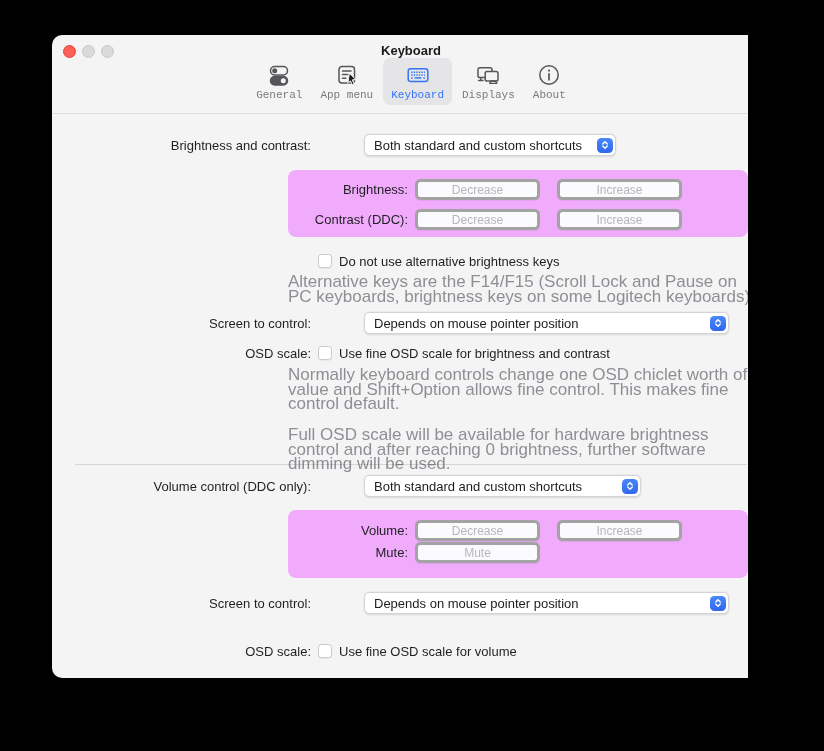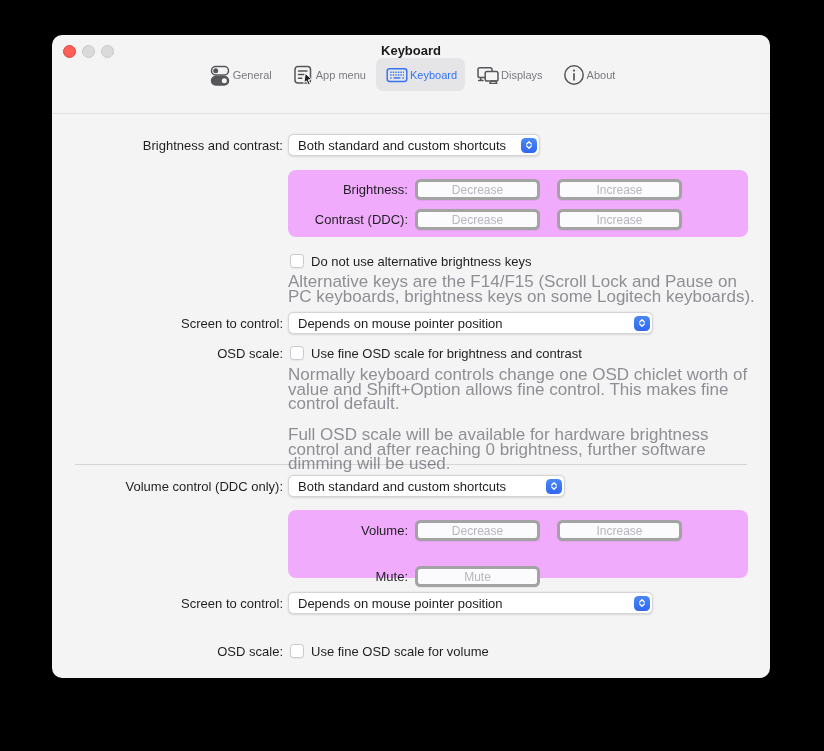--- a/index.html
+++ b/index.html
@@ -1,44 +1,44 @@
 <!DOCTYPE html>
 <html><head>
 <meta charset="utf-8">
 <style>
   html,body{margin:0;padding:0;background:#000;}
-  .canvas{position:relative;width:824px;height:751px;background:#000;overflow:hidden;
+  .canvas{position:relative;width:748px;height:751px;background:#000;overflow:hidden;
           font-family:"Liberation Sans",sans-serif;-webkit-font-smoothing:antialiased;}
   .window{position:absolute;left:52px;top:35px;width:718px;height:643px;background:#f5f4f5;
           border-radius:10px;box-shadow:0 0 0 1px rgba(0,0,0,.55),0 18px 40px rgba(0,0,0,.65);}
   
   .titlebar{position:absolute;left:0;top:0;width:100%;height:30px;}
   .title{position:absolute;left:0;top:8px;width:100%;text-align:center;
          font-size:13px;font-weight:700;color:#1b1b1d;}
   .light{position:absolute;top:9.5px;width:13px;height:13px;border-radius:50%;box-sizing:border-box;}
   .light.red{left:10.5px;background:#fe5f57;border:0.5px solid #e0443c;}
   .light.gray{background:#dadada;border:0.5px solid #c8c8c8;}
   .light.g1{left:29.5px;} .light.g2{left:48.5px;}
   
   .toolbar{position:absolute;left:0;top:23px;width:100%;display:flex;justify-content:center;
            align-items:flex-start;gap:2px;}
-  .tab{display:flex;flex-direction:row;align-items:center;padding:4px 8px 3px;border-radius:7px;
-       color:#56555a;cursor:default;}
+  .tab{display:flex;flex-direction:column;align-items:center;padding:4px 8px 3px;border-radius:7px;
+       color:#56555a;cursor:default;font-family:Liberation Mono, monospace;}
   .tab .tlabel{font-size:11px;color:#7a797e;margin-top:1px;line-height:13px;white-space:nowrap;}
   .tab.selected{background:#e5e4e6;color:#3575f5;}
   .tab.selected .tlabel{color:#3575f5;}
   .tab svg{display:block;}
   .toolbar-hairline{position:absolute;left:0;top:78px;width:100%;height:1px;background:rgba(0,0,0,.08);}
   
   .row{position:absolute;left:0;display:flex;align-items:center;height:22px;white-space:nowrap;}
   .rlabel{display:inline-block;width:231px;text-align:right;margin-right:5px;
-          font-size:13px;color:#1f1f21;}
+          font-size:13px;color:#1f1f21;margin-left:28px;}
   .popup{position:relative;height:22px;box-sizing:border-box;background:#ffffff;
          border:1px solid #d4d3d8;border-radius:5.5px;box-shadow:0 0.5px 2px rgba(0,0,0,.12);
-         display:flex;align-items:center;padding-left:9px;font-size:13px;color:#1d1d1f;}
+         display:flex;align-items:center;padding-left:9px;font-size:13px;color:#1d1d1f;margin-left:48px;}
   .stepper{position:absolute;right:2.5px;top:2.5px;width:16px;height:15px;border-radius:4.5px;
            background:linear-gradient(#4a87f8,#3068f0);display:flex;align-items:center;justify-content:center;}
   .panel{position:absolute;left:236px;width:460px;background:#f0abfc;border-radius:8px;}
   .prow{position:absolute;left:0;display:flex;align-items:center;height:21px;white-space:nowrap;}
   .plabel{display:inline-block;width:120px;text-align:right;margin-right:7px;
           font-size:13px;color:#1f1f21;}
   .btn{width:125px;height:21px;box-sizing:border-box;margin-right:17px;border-radius:5.5px;
        background:#fbfbfd;border:3px solid #a3a3a3;box-shadow:0 0.5px 1px rgba(0,0,0,.06);
        color:#b7b6bc;font-size:12px;display:flex;align-items:center;justify-content:center;}
   .checkbox{display:inline-block;width:14px;height:14px;box-sizing:border-box;background:#fff;
@@ -192,21 +192,21 @@
         </span>
       </div>
     </div>
 
     <div class="panel" style="top:475px;height:68px">
       <div class="prow" style="top:10px">
         <span class="plabel">Volume:</span>
         <div class="btn">Decrease</div>
         <div class="btn">Increase</div>
       </div>
-      <div class="prow" style="top:56px">
+      <div class="prow" style="top:32px">
         <span class="plabel">Mute:</span>
         <div class="btn">Mute</div>
       </div>
     </div>
 
     <div class="row" style="top:557px">
       <span class="rlabel">Screen to control:</span>
       <div class="popup" style="width:365px">
         <span>Depends on mouse pointer position</span>
         <span class="stepper">

